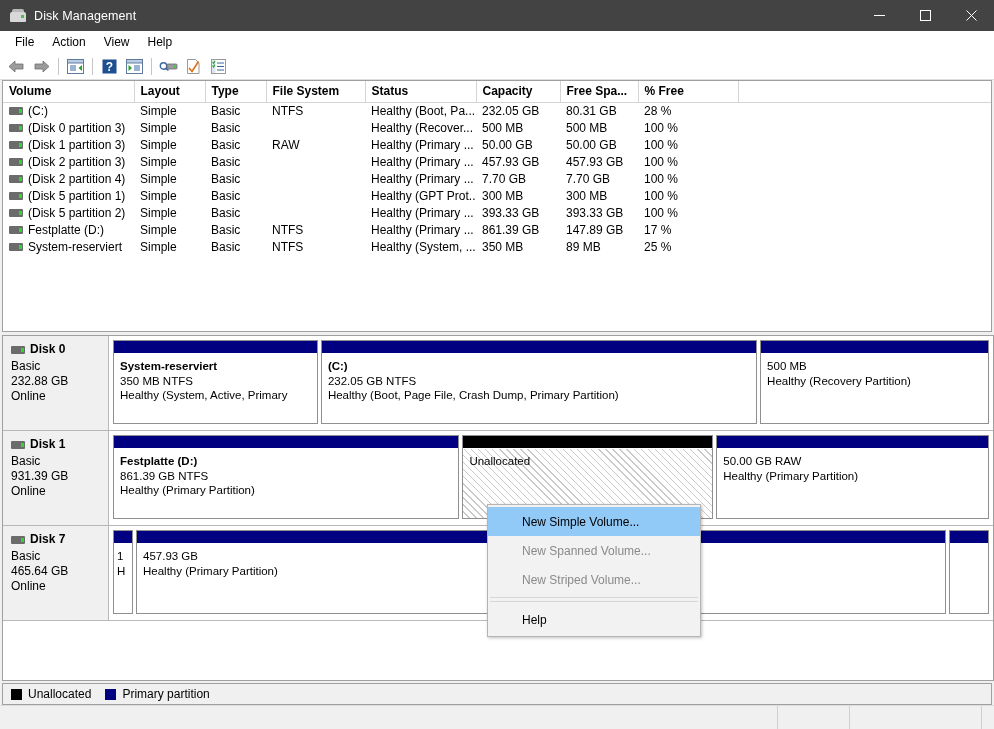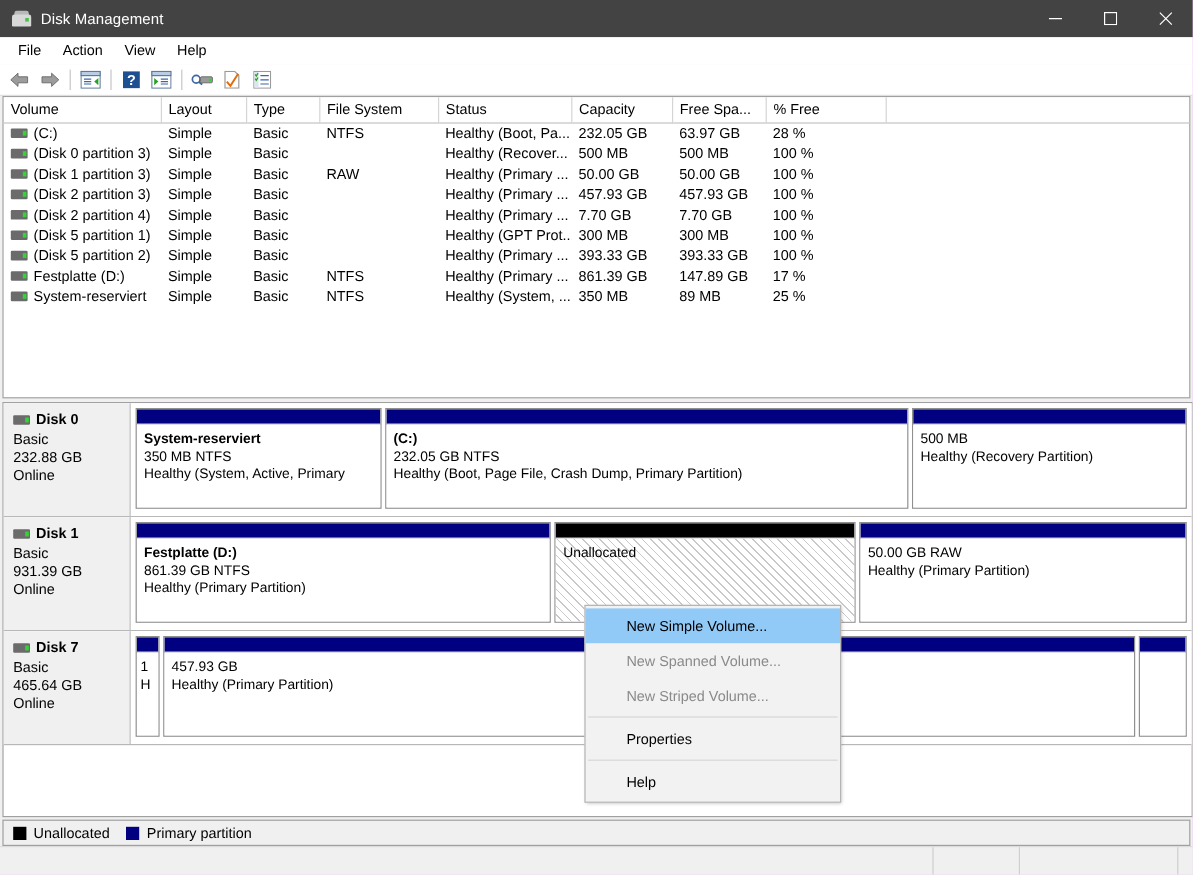--- a/index.html
+++ b/index.html
@@ -122,21 +122,21 @@
   }
   table.vol {
     border-collapse: collapse;
     width: 100%;
     table-layout: fixed;
   }
   table.vol th {
     background: #ffffff;
     border-right: 1px solid #d5d5d5;
     border-bottom: 1px solid #d5d5d5;
-    font-weight: normal;
+    font-weight: bold;
     font-size: 12px;
     text-align: left;
     padding: 3px 0 4px 6px;
     height: 19px;
     color: #000;
     white-space: nowrap;
     overflow: hidden;
   }
   table.vol td {
     font-size: 12px;
@@ -459,21 +459,21 @@
           </tr>
         </thead>
         <tbody>
           <tr>
             <td class="c-volume"><span class="vol-ico"></span><span>(C:)</span></td>
             <td>Simple</td>
             <td>Basic</td>
             <td>NTFS</td>
             <td>Healthy (Boot, Pa...</td>
             <td>232.05 GB</td>
-            <td>63.97 GB</td>
+            <td>80.31 GB</td>
             <td>28 %</td>
             <td></td>
           </tr>
           <tr>
             <td class="c-volume"><span class="vol-ico"></span><span>(Disk 0 partition 3)</span></td>
             <td>Simple</td>
             <td>Basic</td>
             <td></td>
             <td>Healthy (Recover...</td>
             <td>500 MB</td>
@@ -695,18 +695,17 @@
       <div class="sb-pane sb-d"></div>
     </div>
 
   </div>
 
   <div class="ctxmenu">
     <div class="ctx-item highlighted">New Simple Volume...</div>
     <div class="ctx-item disabled">New Spanned Volume...</div>
     <div class="ctx-item disabled">New Striped Volume...</div>
     <div class="ctx-sep"></div>
-    <div class="ctx-item">Properties</div>
     <div class="ctx-sep"></div>
     <div class="ctx-item">Help</div>
   </div>
 
 </div>
 
 </body></html>

